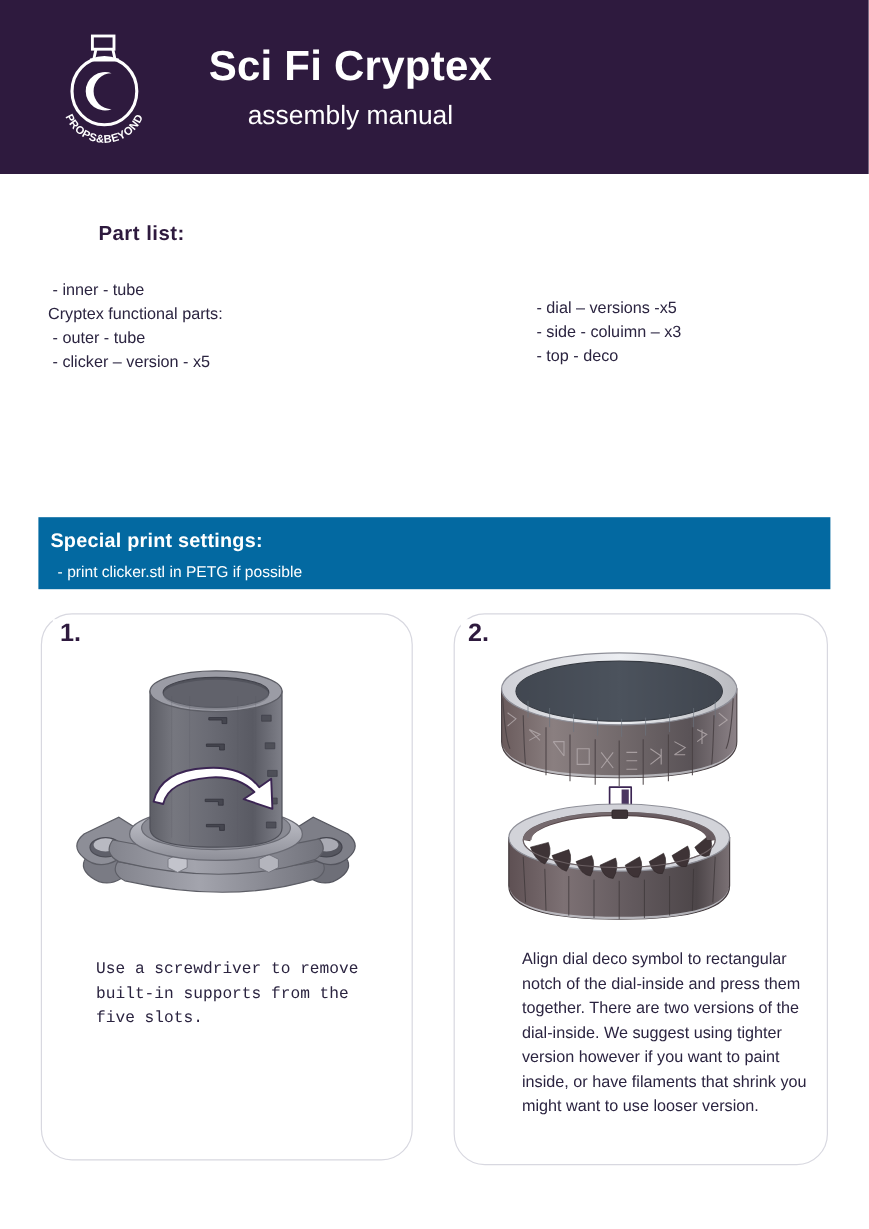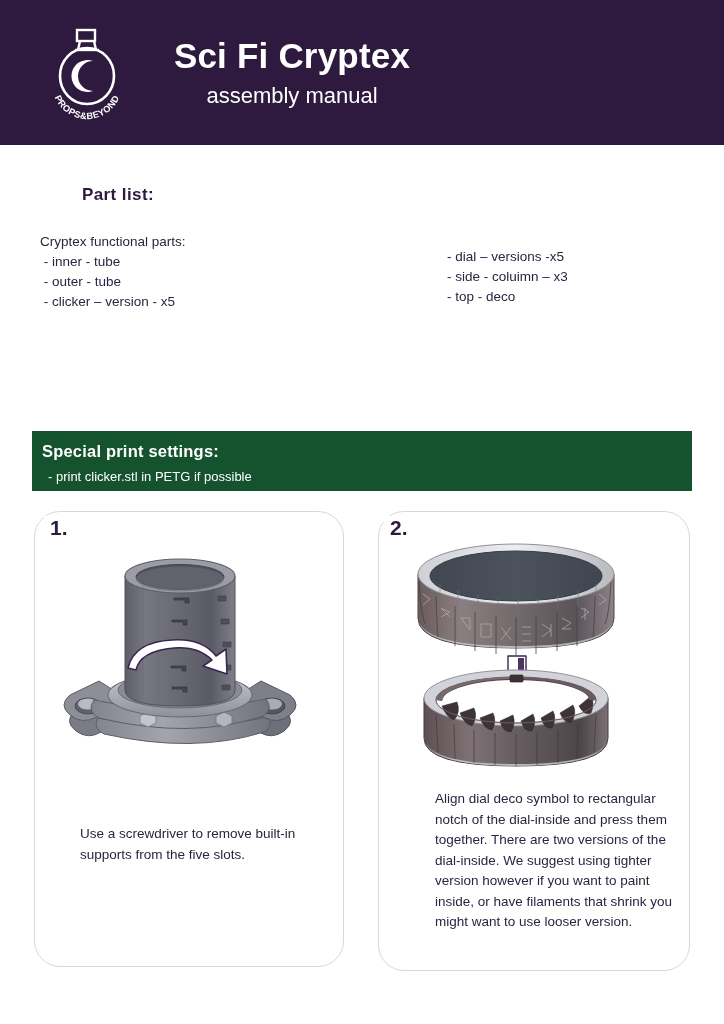--- a/index.html
+++ b/index.html
@@ -87,21 +87,21 @@
   }
   .pl-line { white-space: pre-wrap; }
 
   
   .settings-bar {
     position: absolute;
     left: 32px;
     top: 431px;
     width: 660px;
     height: 60px;
-    background: #14532d;
+    background: #0369a1;
     box-sizing: border-box;
     padding: 9px 0 0 10px;
   }
   .settings-title {
     color: #ffffff;
     font-size: 16.5px;
     font-weight: bold;
     line-height: 22px;
     letter-spacing: 0.2px;
   }
@@ -143,21 +143,21 @@
   }
   #figure-1 { left: 48px;  top: 540px; width: 282px; height: 240px; }
   #figure-2 { left: 392px; top: 538px; width: 284px; height: 240px; }
 
   .step-caption {
     position: absolute;
     font-size: 13.5px;
     line-height: 20.5px;
     color: #2b2440;
   }
-  #caption-1 { left: 80px;  top: 824px; width: 240px; }
+  #caption-1 { left: 80px;  top: 799px; width: 240px; font-family: Liberation Mono, monospace; }
   #caption-2 { left: 417px; top: 789px; width: 244px; margin-left: 18px; }
 </style>
 </head>
 <body>
 
 <div class="header">
 
   <div class="logo">
     <svg width="86" height="96" viewBox="0 0 86 96" xmlns="http://www.w3.org/2000/svg">
 
@@ -179,22 +179,22 @@
 
   <div class="title-block">
     <div class="title-main">Sci Fi Cryptex</div>
     <div class="title-sub">assembly manual</div>
   </div>
 </div>
 
 <div class="partlist-heading">Part list:</div>
 
 <div class="partlist-col-left">
+  <div class="pl-line"> - inner - tube</div>
   <div class="pl-line">Cryptex functional parts:</div>
-  <div class="pl-line"> - inner - tube</div>
   <div class="pl-line"> - outer - tube</div>
   <div class="pl-line"> - clicker – version - x5</div>
 </div>
 
 <div class="partlist-col-right">
   <div class="pl-line">- dial – versions -x5</div>
   <div class="pl-line">- side - coluimn – x3</div>
   <div class="pl-line">- top - deco</div>
 </div>
 

